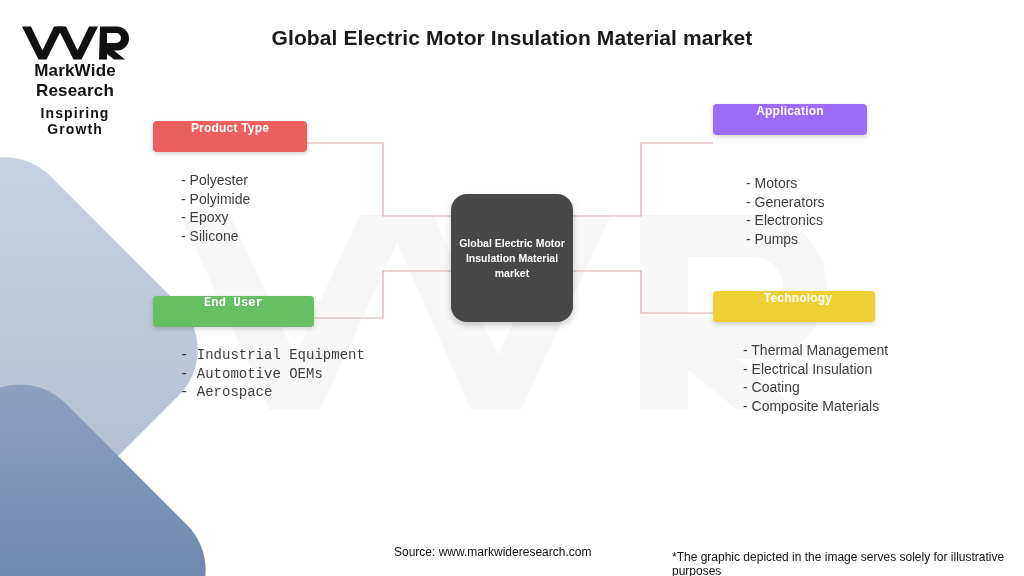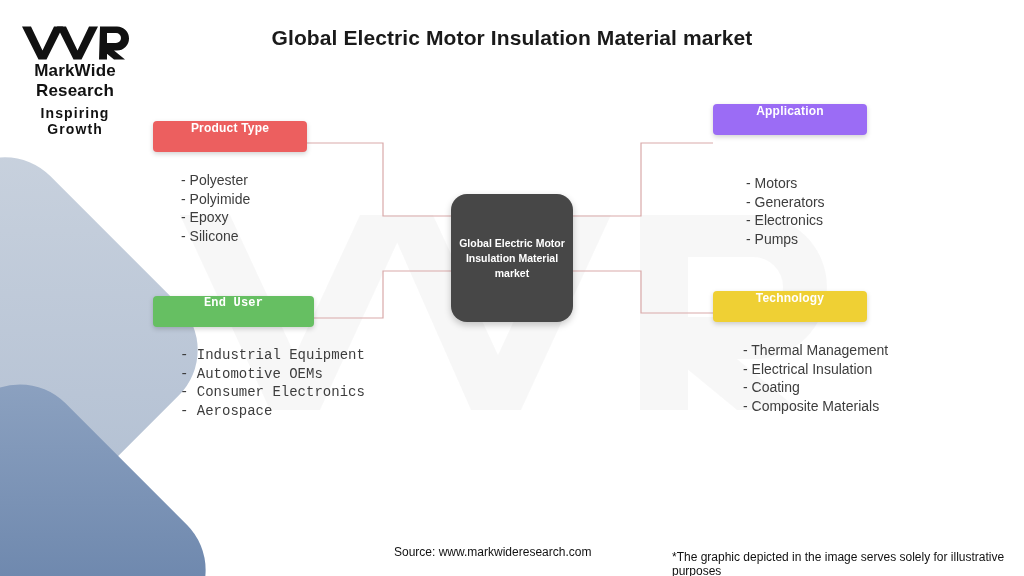--- a/index.html
+++ b/index.html
@@ -132,21 +132,21 @@
 
   #branch-end-user { left: 153px; top: 296px; font-family: Liberation Mono, monospace; }
   #branch-end-user .branch-pill { width: 161px; background: #66bf62; }
   #branch-end-user .branch-items { padding-left: 27px; }
 
   #branch-application { left: 713px; top: 104px; }
   #branch-application .branch-pill { width: 154px; background: #9b6cf5; }
   #branch-application .branch-items { padding-left: 33px; margin-top: 39px; }
 
   #branch-technology { left: 713px; top: 291px; }
-  #branch-technology .branch-pill { width: 154px; background: #efd034; }
+  #branch-technology .branch-pill { width: 154px; background: #efd034; padding-left: 8px; }
   #branch-technology .branch-items { padding-left: 30px; }
 
   
   #center-node {
     position: absolute;
     left: 451px;
     top: 194px;
     width: 122px;
     height: 128px;
     background: #474747;
@@ -247,21 +247,20 @@
     </div>
   </div>
 
   <div class="branch" id="branch-end-user">
     <div class="branch-pill">
       <span class="branch-pill-label">End User</span>
     </div>
     <div class="branch-items">
       <div class="branch-item">- Industrial Equipment</div>
       <div class="branch-item">- Automotive OEMs</div>
-      <div class="branch-item">- Consumer Electronics</div>
       <div class="branch-item">- Aerospace</div>
     </div>
   </div>
 
   <div class="branch" id="branch-technology">
     <div class="branch-pill">
       <span class="branch-pill-label">Technology</span>
     </div>
     <div class="branch-items">
       <div class="branch-item">- Thermal Management</div>

